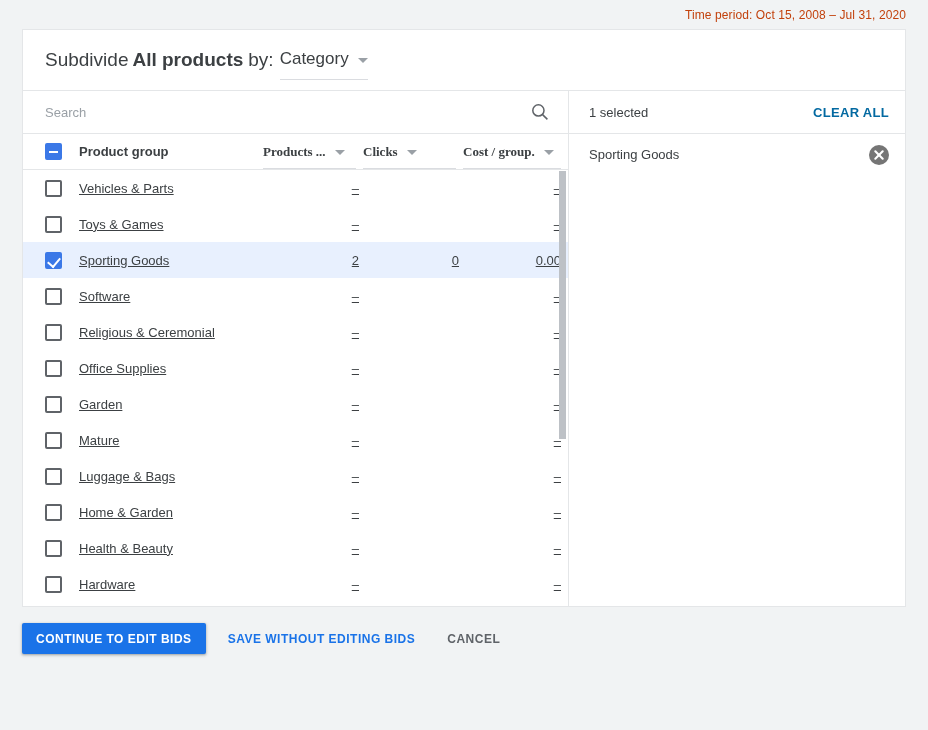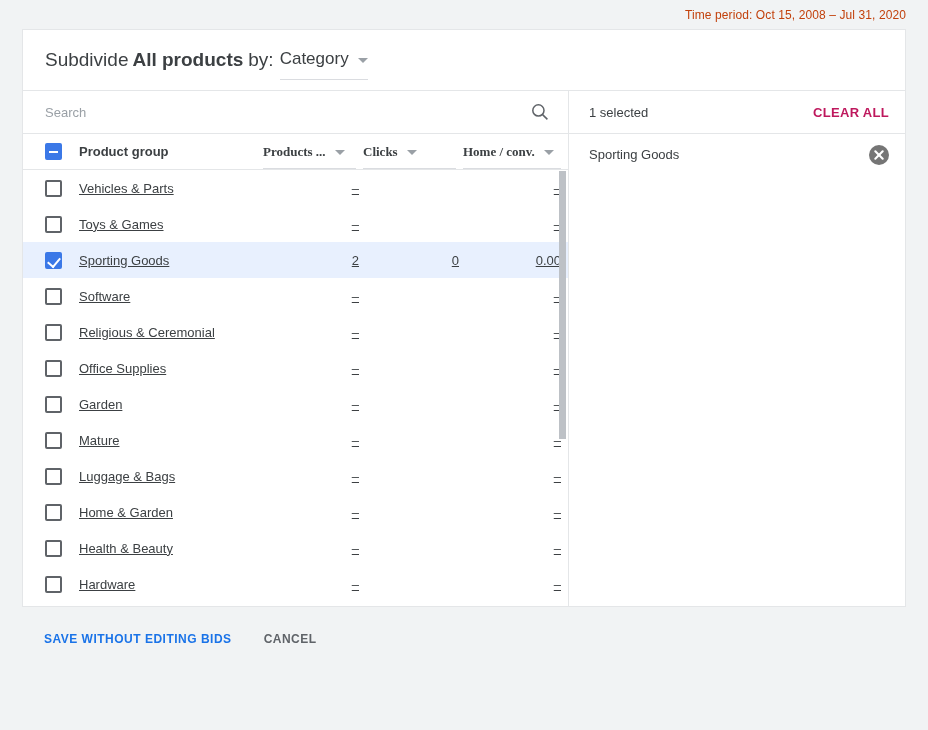--- a/index.html
+++ b/index.html
@@ -253,21 +253,21 @@
     display: flex;
     align-items: center;
     justify-content: space-between;
     padding: 0 16px 0 20px;
     border-bottom: 1px solid #e4e6e8;
   }
   .sel-count { font-size: 13px; color: #3c4043; }
   .clear-all {
     font-size: 13px;
     font-weight: 700;
-    color: #be185d;
+    color: #0369a1;
     letter-spacing: 0.3px;
     cursor: pointer;
     text-transform: uppercase;
   }
   .sel-list { flex: 1 1 auto; overflow: hidden; }
   .sel-item {
     height: 41px;
     display: flex;
     align-items: center;
     justify-content: space-between;
@@ -357,21 +357,21 @@
           <span class="lbl">Products ...</span>
           <span class="caret"></span>
           <span class="uline"></span>
         </div>
         <div class="th c2">
           <span class="lbl">Clicks</span>
           <span class="caret"></span>
           <span class="uline"></span>
         </div>
         <div class="th c3">
-          <span class="lbl">Home / conv.</span>
+          <span class="lbl">Cost / group.</span>
           <span class="caret"></span>
           <span class="uline"></span>
         </div>
       </div>
 
       <div class="table-scroll" id="table-rows">
           <div class="row">
             <div class="cb-cell">
               <div class="cb"></div>
             </div>
@@ -500,15 +500,16 @@
                 <line x1="13.7" y1="6.3" x2="6.3" y2="13.7" stroke="#fff" stroke-width="2.1" stroke-linecap="round"></line>
               </svg></span>
           </div>
         </div>
     </div>
 
   </div>
 </div>
 
 <div class="actions">
+  <button class="btn-primary">CONTINUE TO EDIT BIDS</button>
   <button class="btn-text">SAVE WITHOUT EDITING BIDS</button>
   <button class="btn-text muted">CANCEL</button>
 </div>
 
 </body></html>

